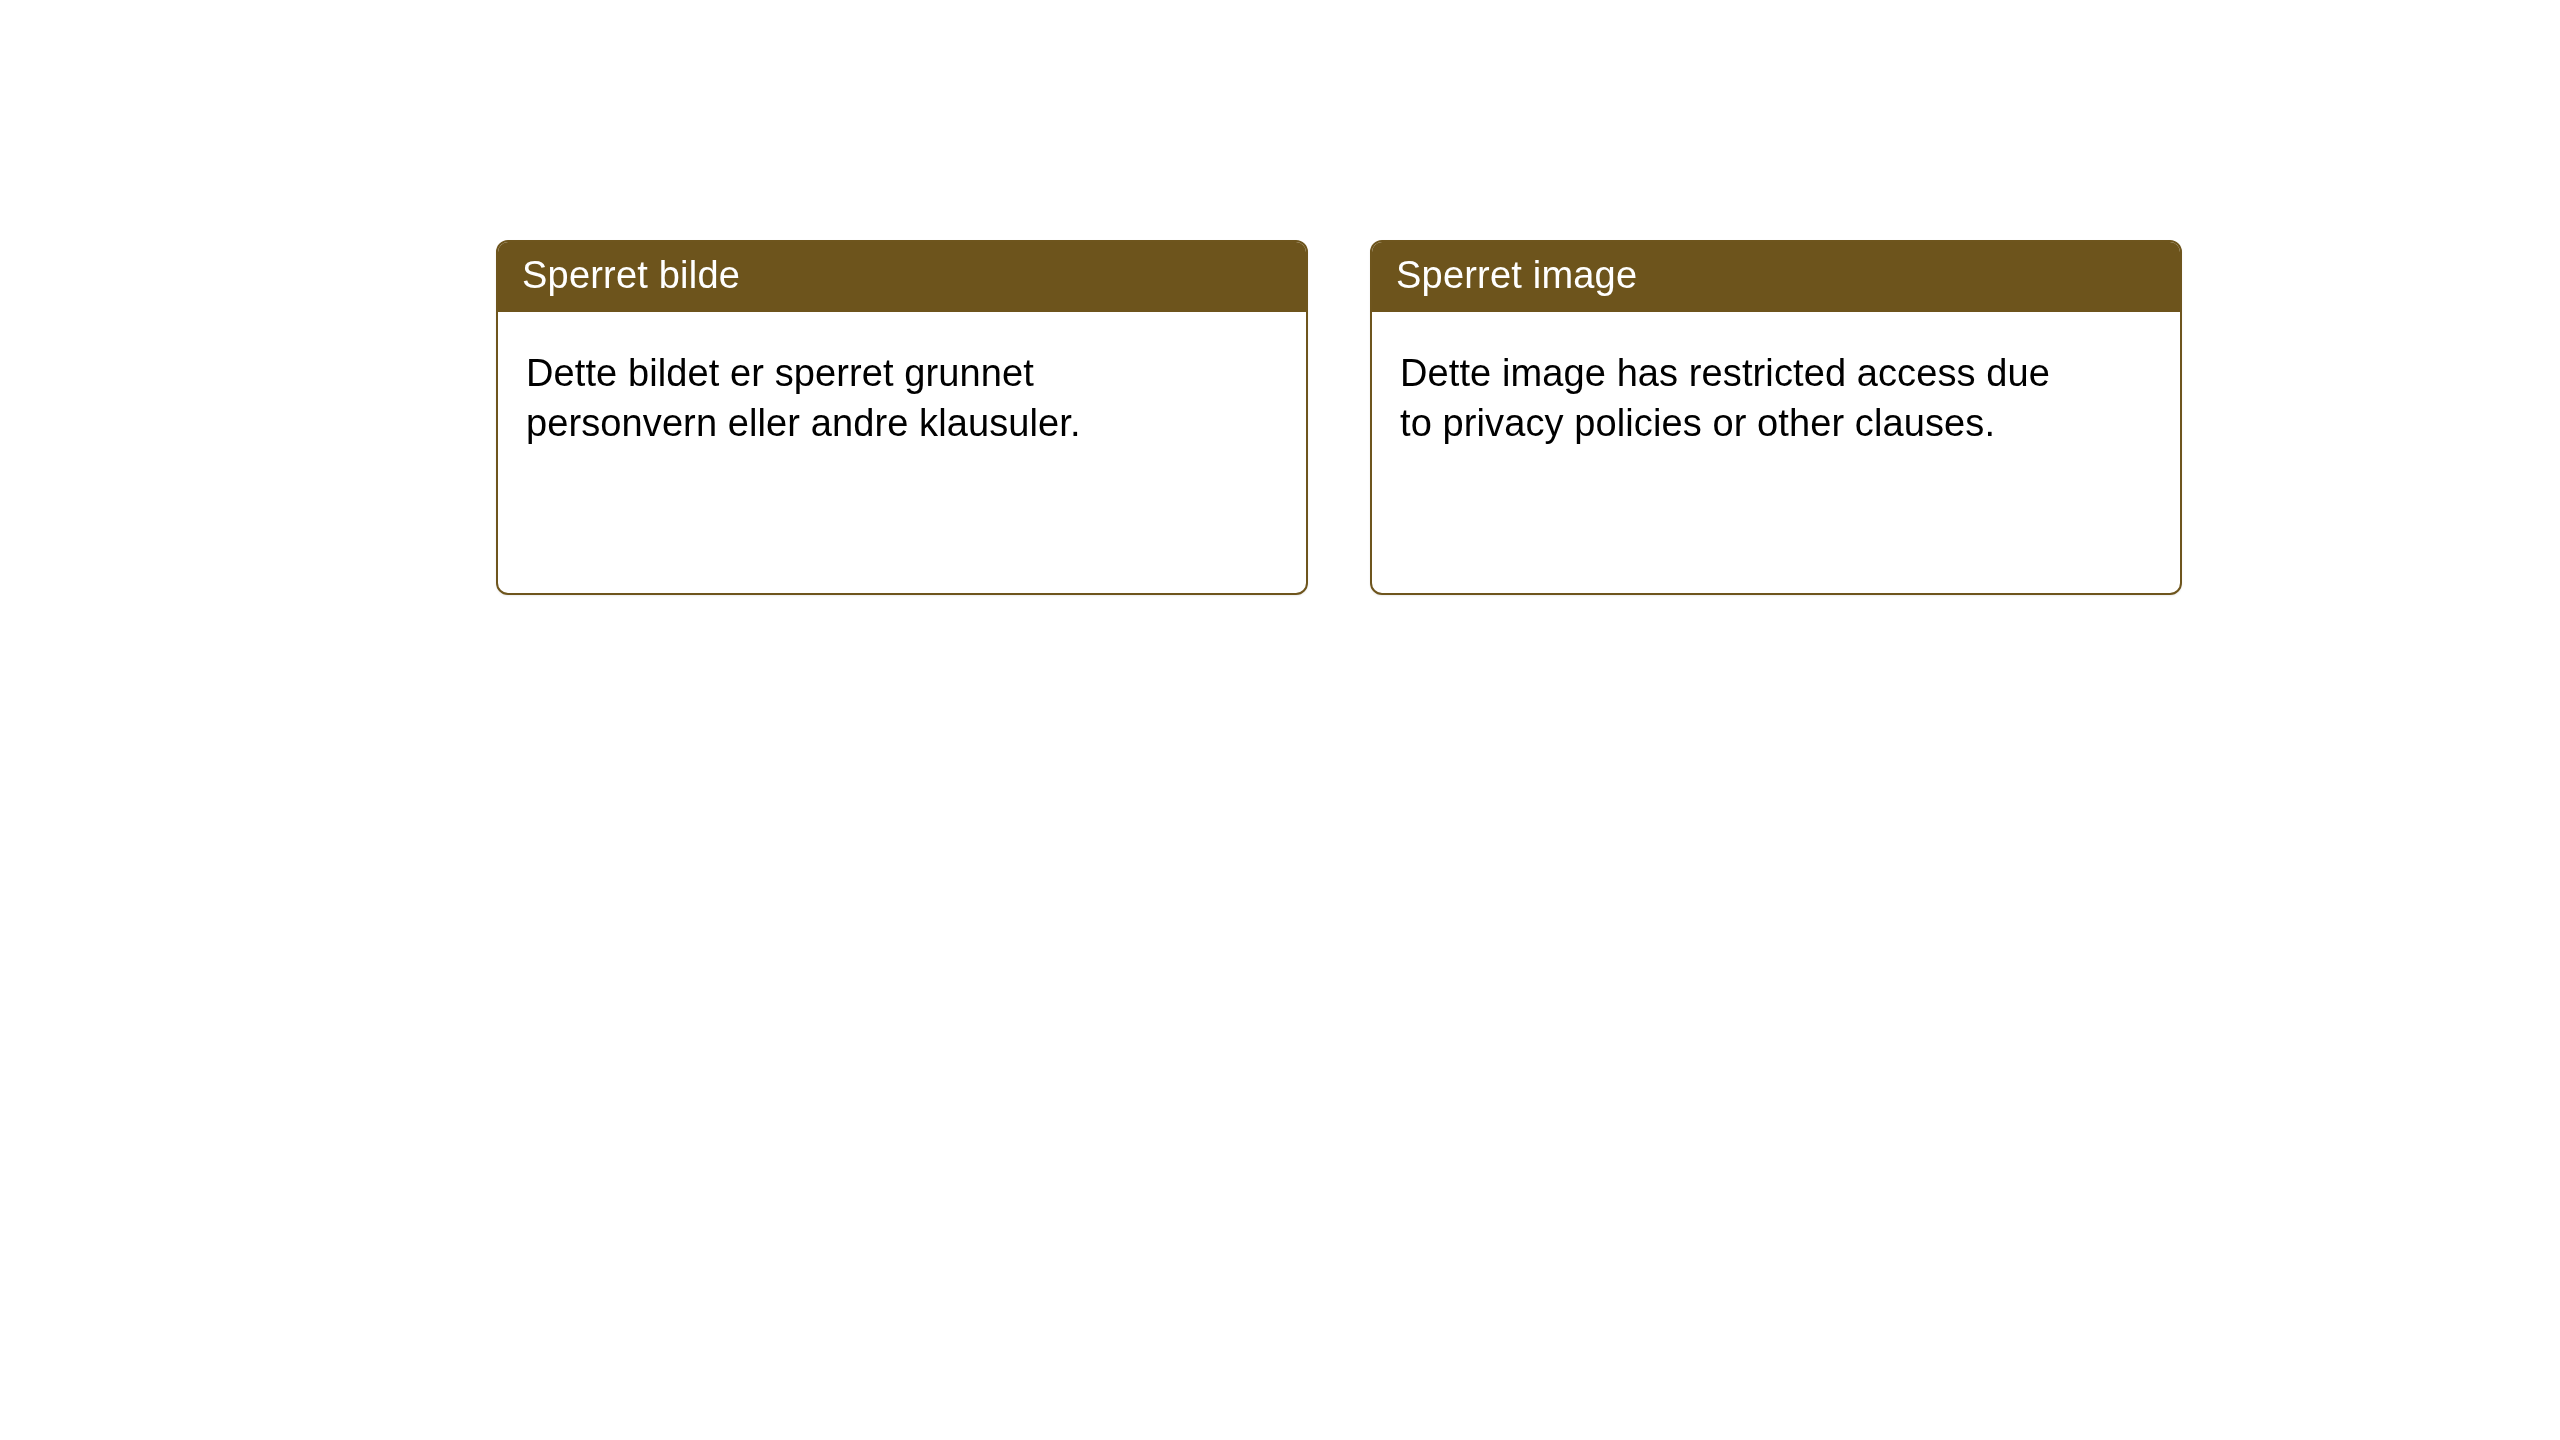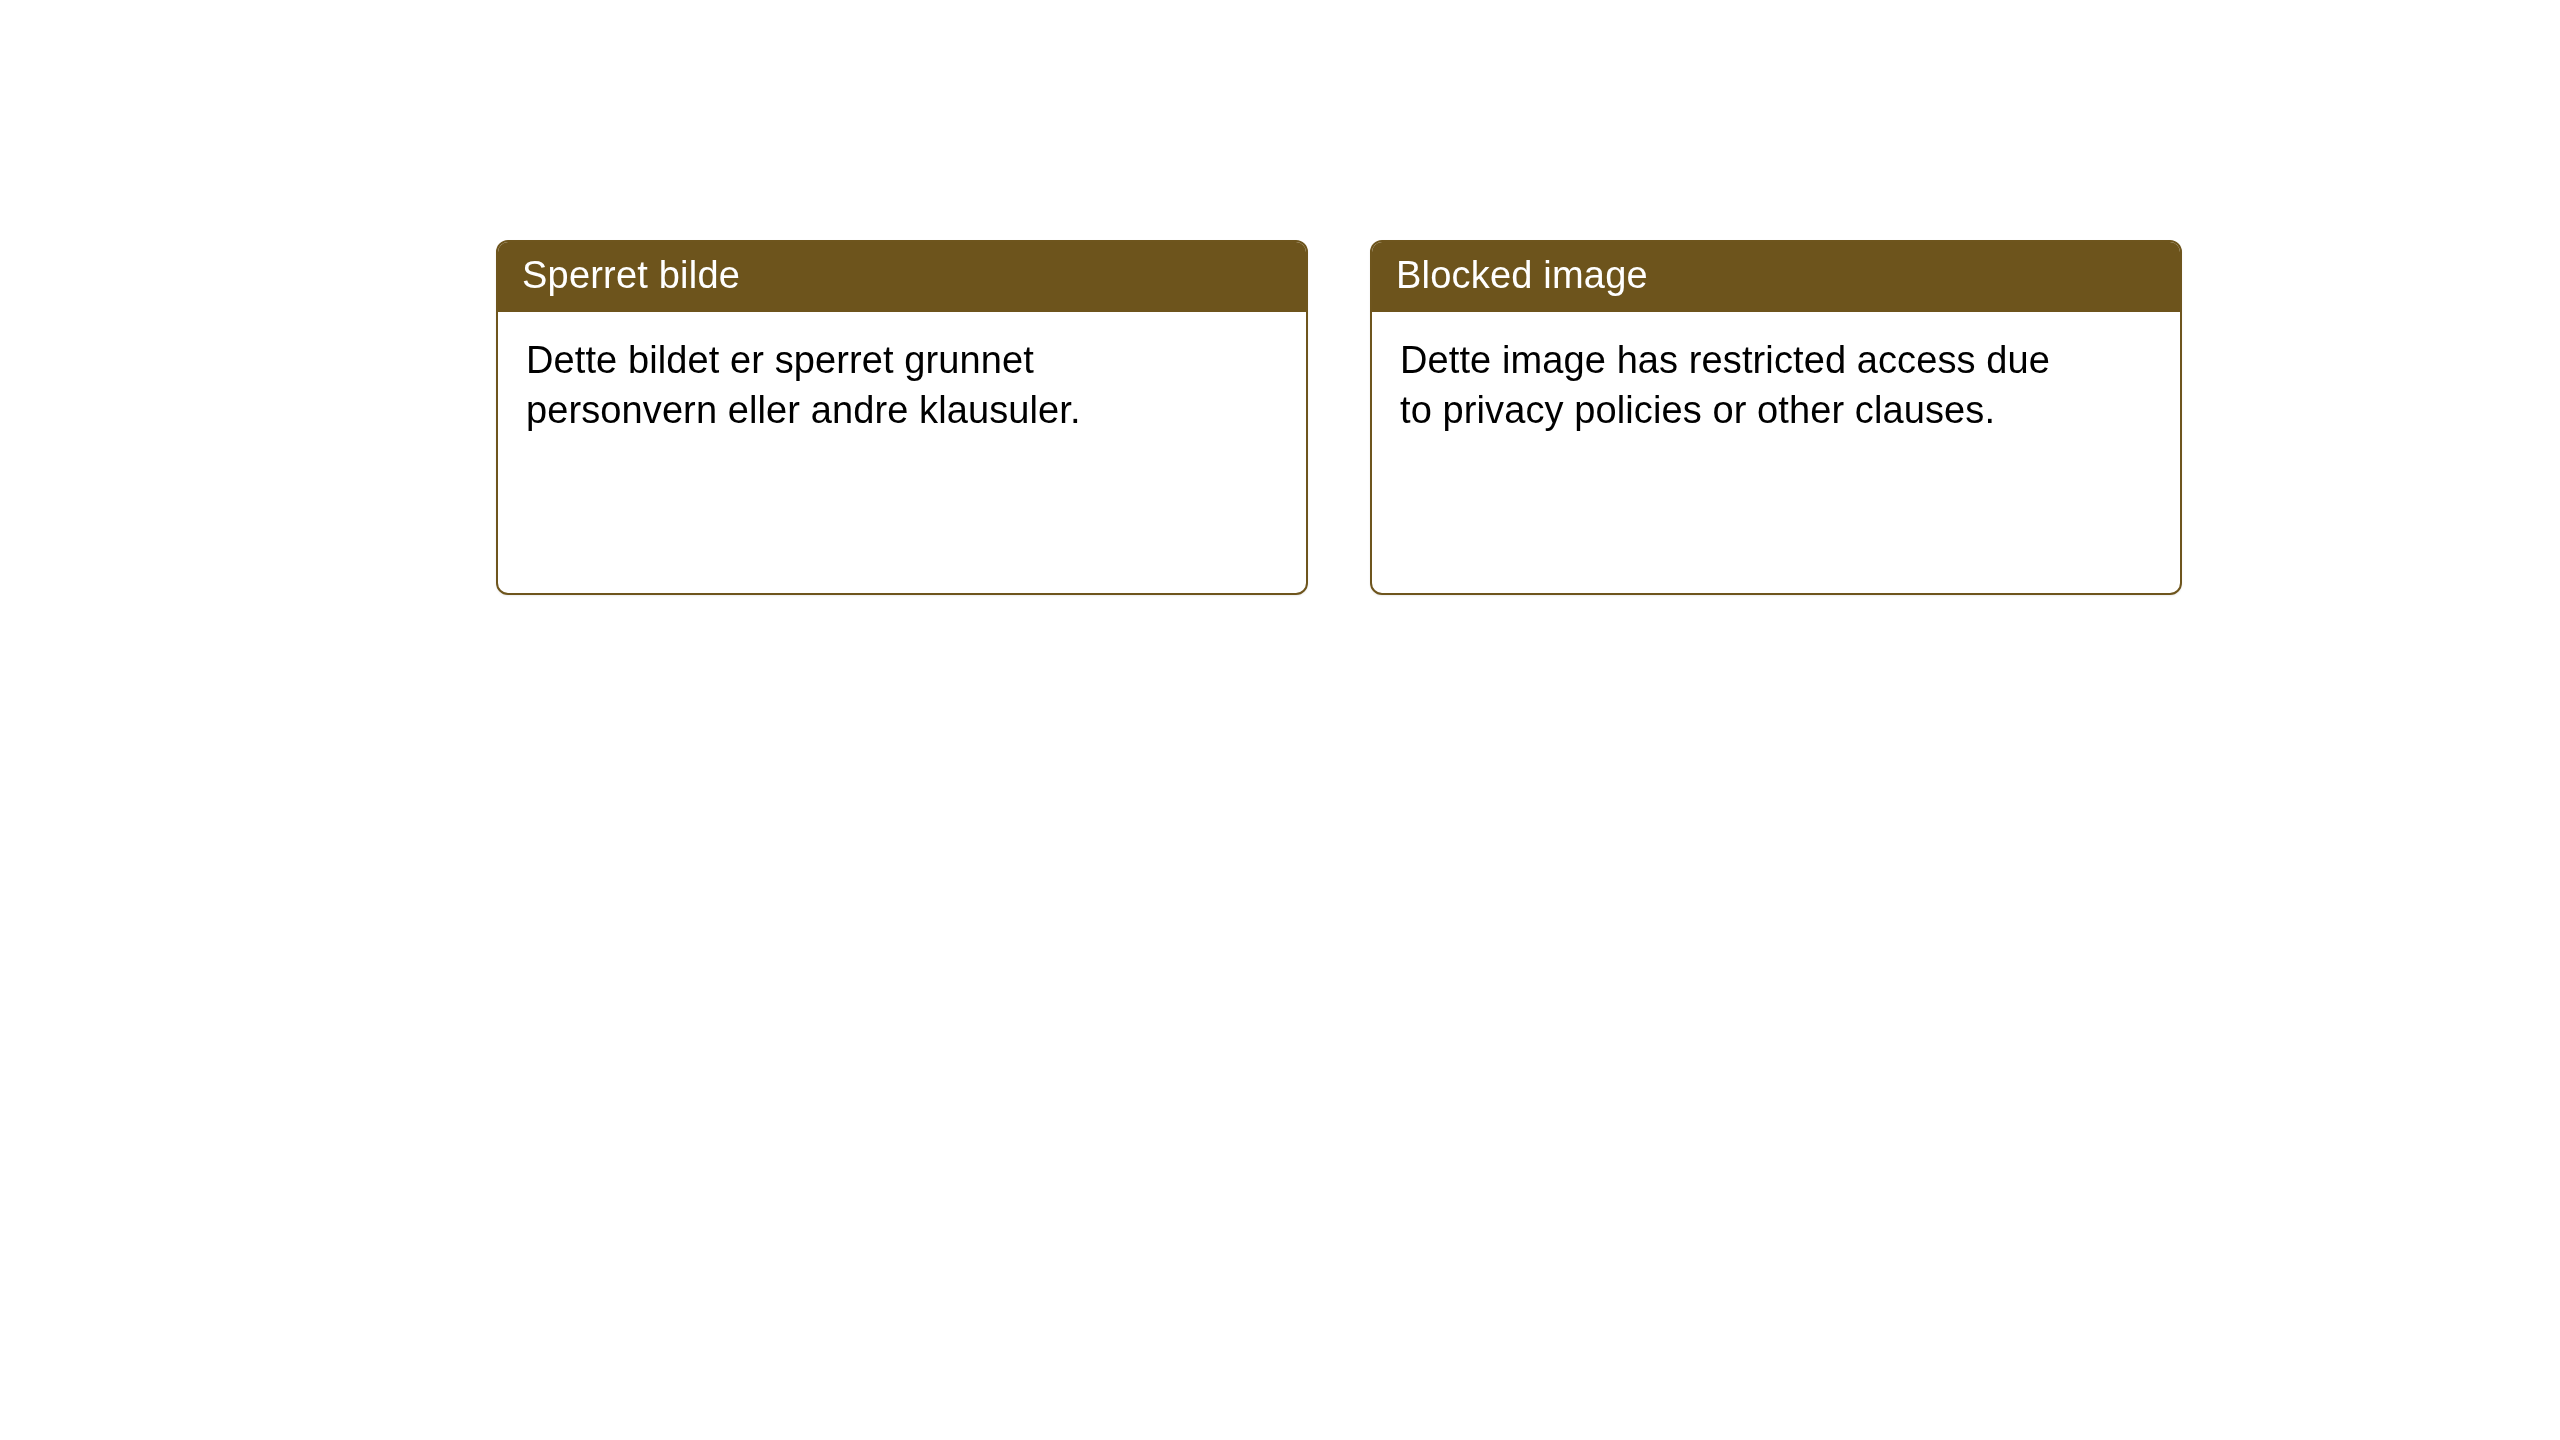--- a/index.html
+++ b/index.html
@@ -53,21 +53,21 @@
     background: #6d541c;
     color: #ffffff;
     font-size: 38px;
     line-height: 1.2;
     padding: 11px 0 13px 24px;
     letter-spacing: 0.2px;
     white-space: nowrap;
   }
 
   .card-body {
-    padding: 23px 30px 0 28px;
+    padding: 36px 30px 0 28px;
     color: #000000;
     font-size: 38px;
     line-height: 1.33;
     letter-spacing: 0.1px;
   }
 
   .card-body p {
     margin: 0;
     max-width: 660px;
   }
@@ -79,20 +79,20 @@
   <div class="cards-row">
 
     <div class="notice-card card-no">
       <div class="card-header">Sperret bilde</div>
       <div class="card-body">
         <p>Dette bildet er sperret grunnet personvern eller andre klausuler.</p>
       </div>
     </div>
 
     <div class="notice-card card-en">
-      <div class="card-header">Blocked image</div>
+      <div class="card-header">Sperret image</div>
       <div class="card-body">
         <p>Dette image has restricted access due to privacy policies or other clauses.</p>
       </div>
     </div>
 
   </div>
 </div>
 
 </body></html>

